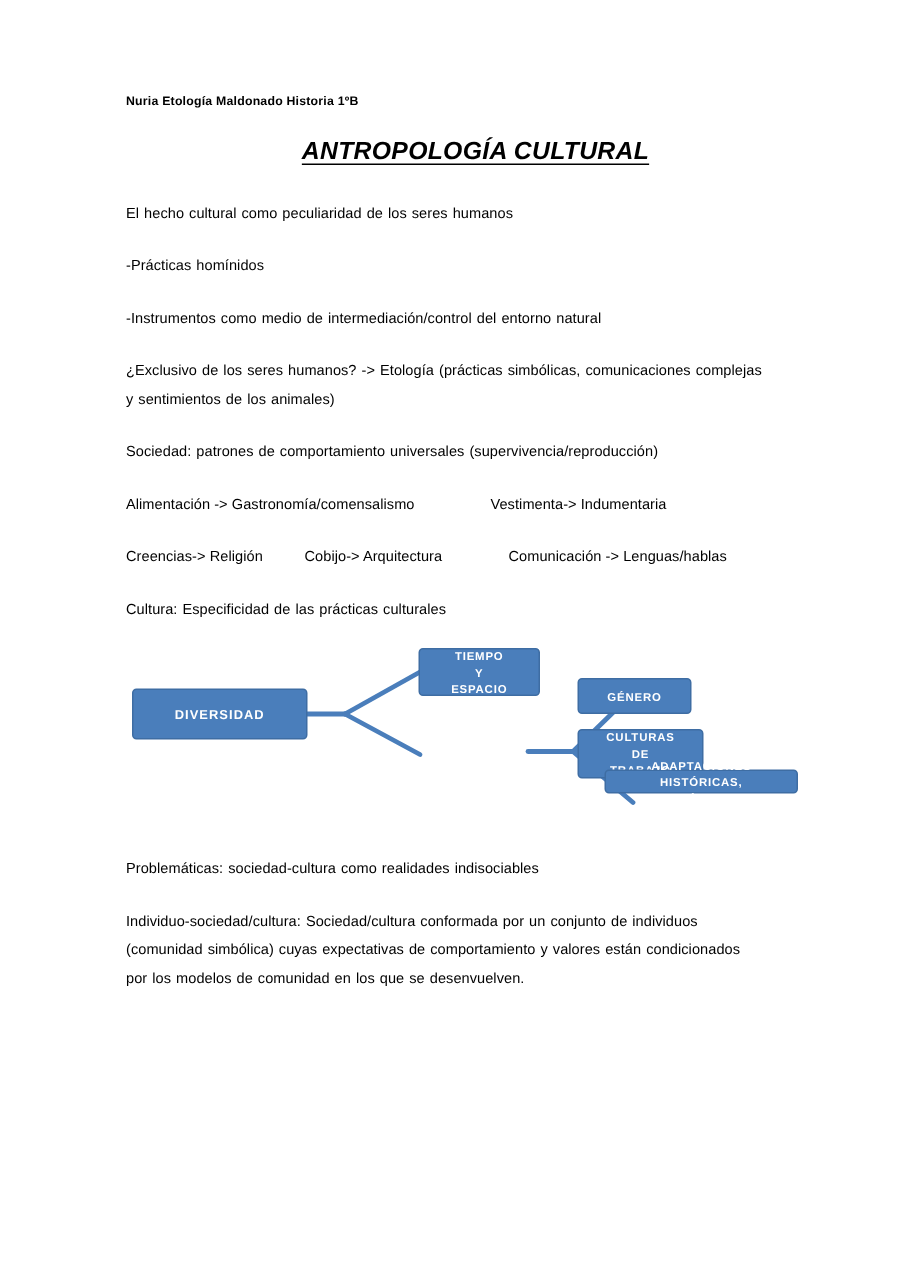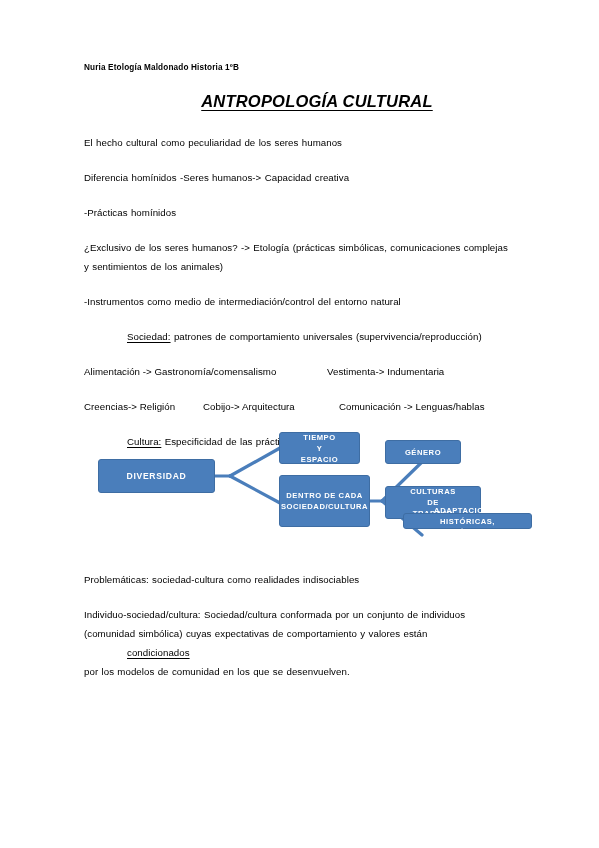--- a/index.html
+++ b/index.html
@@ -49,23 +49,21 @@
     text-underline-offset: 3px;
   }
   p.para {
     font-size: 9.7px;
     line-height: 19px;
     margin: 0 0 16px 0;
     letter-spacing: 0.05px;
     word-spacing: 0.6px;
   }
   .u {
-    text-decoration: underline;
     text-underline-offset: 2px;
-    margin-left: 43px;
   }
   .cols-row {
     font-size: 9.7px;
     line-height: 19px;
     margin: 0 0 16px 0;
     position: relative;
     letter-spacing: 0.05px;
   }
   .cols-row .c2 { position: absolute; left: 243px; top: 0; }
   .cols-row .c1b { position: absolute; left: 119px; top: 0; }
@@ -106,31 +104,30 @@
 <div id="page">
 
   <div class="doc-body">
 
     <div class="author-line">Nuria Etología Maldonado Historia 1ºB</div>
 
     <div class="doc-title"><span>ANTROPOLOGÍA CULTURAL</span></div>
 
     <p class="para">El hecho cultural como peculiaridad de los seres humanos</p>
 
-    <p class="para">Diferencia homínidos -Seres humanos-&gt; Capacidad creativa</p>
 
 
     <p class="para">-Prácticas homínidos</p>
+
+    <p class="para">-Instrumentos como medio de intermediación/control del entorno natural</p>
 
     <p class="para">
       <span>¿Exclusivo de los seres humanos? -&gt; Etología (prácticas simbólicas, comunicaciones complejas</span><br>
       <span>y sentimientos de los animales)</span>
     </p>
-
-    <p class="para">-Instrumentos como medio de intermediación/control del entorno natural</p>
 
     <p class="para">
       <span class="u">Sociedad:</span><span> patrones de comportamiento universales (supervivencia/reproducción)</span>
     </p>
 
     <div class="cols-row">
       <span>Alimentación -&gt; Gastronomía/comensalismo</span>
       <span class="c2">Vestimenta-&gt; Indumentaria</span>
     </div>
 
@@ -151,37 +148,34 @@
         <line x1="116" y1="51" x2="147" y2="51"></line>
         <line x1="146" y1="51" x2="196" y2="23"></line>
         <line x1="146" y1="51" x2="196" y2="78"></line>
         <line x1="268" y1="76" x2="300" y2="76"></line>
         <line x1="298" y1="76" x2="338" y2="37"></line>
         <line x1="298" y1="76" x2="338" y2="76"></line>
         <line x1="298" y1="76" x2="338" y2="110"></line>
       </g>
     </svg>
 
-    <div class="node big" style="left:14px; top:34px; width:117px; height:34px;">
+    <div class="node big" style="left:4px; top:34px; width:117px; height:34px;">
       <span class="node-text">DIVERSIDAD</span>
     </div>
 
     <div class="node" style="left:195px; top:7px; width:81px; height:32px;">
       <span><span>TIEMPO Y</span><br><span>ESPACIO</span></span>
     </div>
 
-    <div class="node" style="left:195px; top:50px; width:91px; height:52px;">
-      <span><span>DENTRO DE CADA</span><br><span>SOCIEDAD/CULTURA</span></span>
-    </div>
 
-    <div class="node" style="left:301px; top:15px; width:76px; height:24px;">
+    <div class="node" style="left:301px; top:27px; width:76px; height:24px;">
       <span class="node-text">GÉNERO</span>
     </div>
 
-    <div class="node" style="left:301px; top:61px; width:96px; height:33px;">
+    <div class="node" style="left:301px; top:61px; width:84px; height:33px;">
       <span><span>CULTURAS DE</span><br><span>TRABAJO</span></span>
     </div>
 
     <div class="node" style="left:301px; top:88px; width:129px; height:16px;margin-left:18px;">
       <span><span>ADAPTACIONES HISTÓRICAS,</span><br><span>ECOLÓGICAS…</span></span>
     </div>
   </div>
 
   <div class="doc-body" style="top:570px;">
     <p class="para">Problemáticas: sociedad-cultura como realidades indisociables</p>

